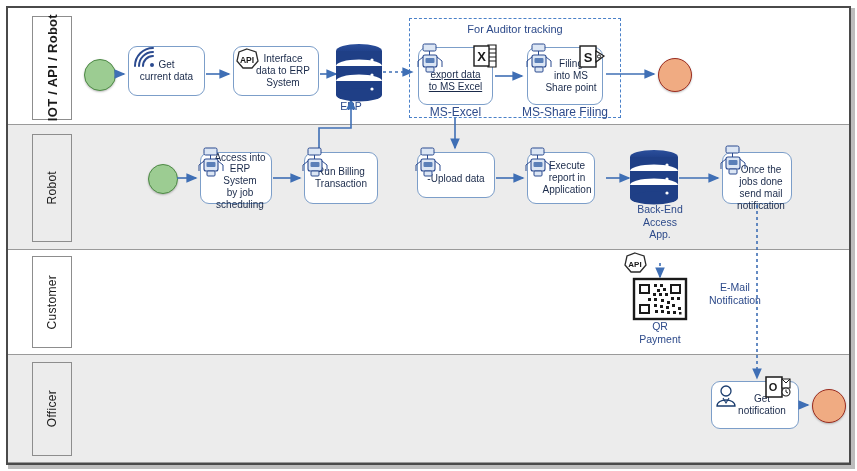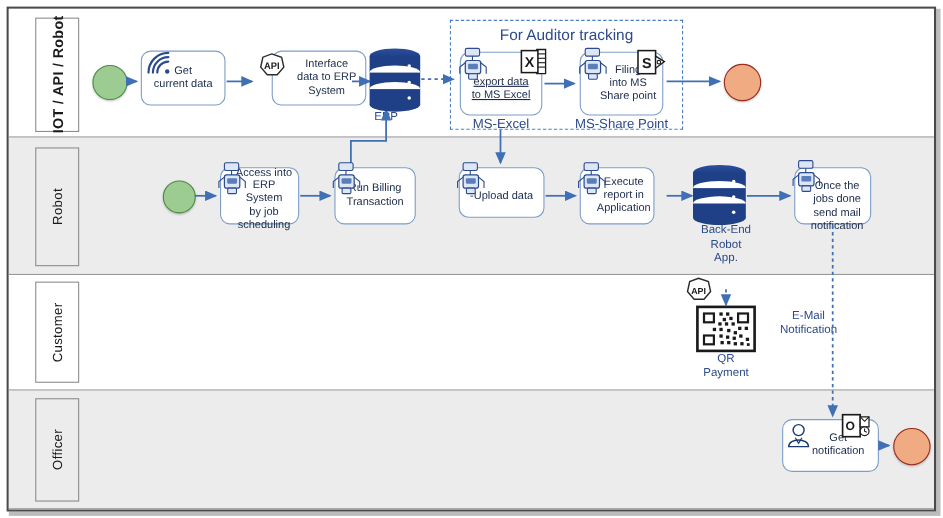--- a/index.html
+++ b/index.html
@@ -33,21 +33,21 @@
 
   
   .start-ev{position:absolute;border-radius:50%;background:#9ccc92;
             border:1.6px solid #4e8a46;box-shadow:0 1px 2px rgba(0,0,0,.25);}
   .end-ev{position:absolute;border-radius:50%;background:#f0ab82;
           border:1.8px solid #9b2c20;box-shadow:0 1px 2px rgba(0,0,0,.25);}
   .cyl-label{position:absolute;text-align:center;font-size:10.5px;color:#2d4a8a;line-height:1.2;}
 
   
   .group-box{position:absolute;box-sizing:border-box;border:1.3px dashed #4a80c8;background:transparent;}
-  .group-title{position:absolute;font-size:14px;color:#2d4a8a;text-align:center;width:100%;}
+  .group-title{position:absolute;font-size:11px;color:#2d4a8a;text-align:center;width:100%;}
 
   
   .sub-label{position:absolute;font-size:12px;color:#2d4a8a;text-align:center;white-space:nowrap;}
   .flow-label{position:absolute;font-size:10.5px;color:#2d4a8a;text-align:center;line-height:1.25;}
 
   svg.over{position:absolute;left:0;top:0;width:857px;height:471px;pointer-events:none;}
 </style>
 </head>
 <body>
 
@@ -82,40 +82,40 @@
   <div class="group-box" style="left:409px;top:18px;width:212px;height:100px;"></div>
   <div class="group-title" style="left:409px;top:23px;width:212px;">For Auditor tracking</div>
 
   <div class="start-ev" style="left:84px;top:59px;width:30px;height:30px;"></div>
 
   <div class="task" style="left:128px;top:46px;width:77px;height:50px;">
     <span class="txt" style="white-space: pre-line;">Get
 current data</span>
   </div>
 
-  <div class="task" style="left:247px;top:46px;width:86px;height:50px;justify-content:center;">
+  <div class="task" style="left:233px;top:46px;width:86px;height:50px;justify-content:center;">
     <span class="txt" style="padding-left: 14px; white-space: pre-line;">Interface
 data to ERP
 System</span>
   </div>
 
   <div class="cyl-label" style="left:325px;top:100px;width:52px;">ERP</div>
 
   <div class="task" style="left:418px;top:47px;width:75px;height:58px;text-decoration:underline;">
     <span class="txt" style="padding-top: 10px; white-space: pre-line;">export data
 to MS Excel</span>
   </div>
   <div class="sub-label" style="left:418px;top:105px;width:75px;">MS-Excel</div>
 
   <div class="task" style="left:527px;top:47px;width:76px;height:58px;">
     <span class="txt" style="padding-left: 12px; white-space: pre-line;">Filing
 into MS
 Share point</span>
   </div>
-  <div class="sub-label" style="left:518px;top:105px;width:94px;">MS-Share Point</div>
+  <div class="sub-label" style="left:518px;top:105px;width:94px;">MS-Share Filing</div>
 
   <div class="end-ev" style="left:658px;top:58px;width:32px;height:32px;"></div>
 
   <div class="start-ev" style="left:148px;top:164px;width:28px;height:28px;"></div>
 
   <div class="task" style="left:200px;top:152px;width:72px;height:52px;">
     <span class="txt" style="padding-top: 6px; padding-left: 8px; white-space: pre-line;">Access into
 ERP System
 by job
 scheduling</span>
@@ -130,21 +130,21 @@
     <span class="txt" style="padding-top:8px;">-Upload data</span>
   </div>
 
   <div class="task" style="left:527px;top:152px;width:68px;height:52px;">
     <span class="txt" style="padding-left: 12px; white-space: pre-line;">Execute
 report in
 Application</span>
   </div>
 
   <div class="cyl-label" style="left: 622px; top: 203px; width: 76px; white-space: pre-line;">Back-End
-Robot
+Access
 App.</div>
 
   <div class="task" style="left:722px;top:152px;width:70px;height:52px;">
     <span class="txt" style="padding-left: 8px; white-space: pre-line; margin-top: 20px;">Once the
 jobs done
 send mail
 notification</span>
   </div>
 
   <div class="cyl-label" style="left: 627px; top: 320px; width: 66px; white-space: pre-line;">QR

